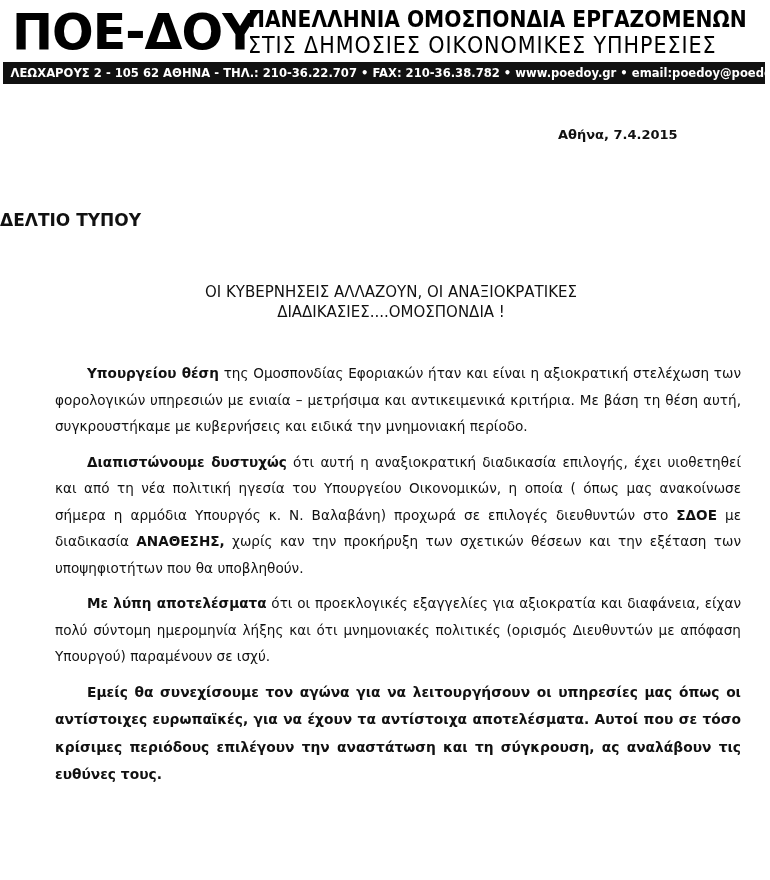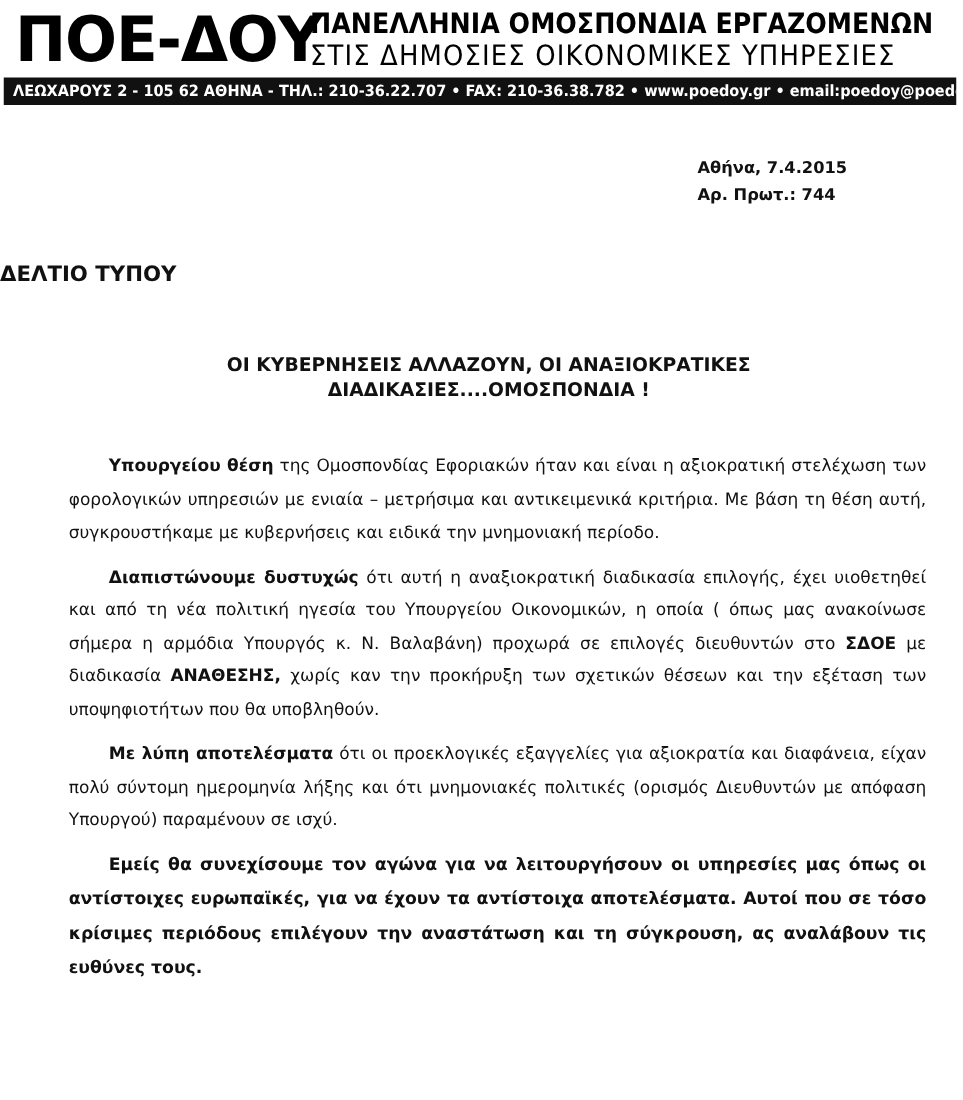--- a/index.html
+++ b/index.html
@@ -5,41 +5,40 @@
   html, body { margin: 0; padding: 0; background: #ffffff; }
   body { width: 770px; height: 880px; overflow: hidden; position: relative; font-family: "DejaVu Sans", sans-serif; color: #111; }
   .letterhead { position: absolute; left: 0; top: 0; width: 648px; height: 90px; }
   .logo { position: absolute; left: 12px; top: 2px; font-family: "DejaVu Sans", sans-serif; font-weight: bold; font-size: 50px; letter-spacing: -1px; line-height: 60px; color: #000; transform: scaleX(0.98); transform-origin: left; }
   .org1 { position: absolute; left: 248px; top: 6px; font-weight: bold; font-size: 22.5px; letter-spacing: 0px; line-height: 26px; color: #000; white-space: nowrap; transform: scaleX(0.9); transform-origin: left; }
   .org2 { position: absolute; left: 248px; top: 32px; font-size: 22.5px; line-height: 26px; color: #000; white-space: nowrap; transform: scaleX(0.92); transform-origin: left; letter-spacing: 1px; }
   .contact-bar { position: absolute; left: 3px; top: 62px; width: 762px; height: 22px; background: #111; color: #fff; font-weight: bold; font-size: 12.4px; line-height: 22px; white-space: nowrap; overflow: hidden; }
   .contact-bar span { display: inline-block; padding-left: 8px; transform: scaleX(0.935); transform-origin: left; }
   .meta { position: absolute; left: 558px; top: 124px; font-family: "DejaVu Sans", sans-serif; font-weight: bold; font-size: 13px; line-height: 22px; }
   .title { position: absolute; left: 0; width: 770px; top: 210px; font-weight: bold; font-size: 17px; }
-  .headline { position: absolute; left: 100px; width: 582px; top: 282px; text-align: center; font-weight: bold; font-size: 15px; line-height: 20px; }
+  .headline { position: absolute; left: 100px; width: 582px; top: 282px; text-align: center; font-weight: normal; font-size: 15px; line-height: 20px; }
   .body { position: absolute; left: 55px; width: 686px; top: 360px; font-family: "DejaVu Sans", sans-serif; font-size: 13.6px; line-height: 26.5px; }
   .body p { margin: 0 0 9px 0; text-align: justify; text-indent: 32px; }
   .body p.strong { font-weight: bold; font-size: 13.8px; line-height: 27.5px; }
   .body b { font-weight: bold; }
 </style>
 </head>
 <body>
 
 <div class="letterhead">
   <div class="logo">ΠΟΕ-ΔΟΥ</div>
   <div class="org1">ΠΑΝΕΛΛΗΝΙΑ ΟΜΟΣΠΟΝΔΙΑ ΕΡΓΑΖΟΜΕΝΩΝ</div>
   <div class="org2">ΣΤΙΣ ΔΗΜΟΣΙΕΣ ΟΙΚΟΝΟΜΙΚΕΣ ΥΠΗΡΕΣΙΕΣ</div>
   <div class="contact-bar">
     <span>ΛΕΩΧΑΡΟΥΣ 2 - 105 62 ΑΘΗΝΑ - ΤΗΛ.: 210-36.22.707 • FAX: 210-36.38.782 • www.poedoy.gr • email:poedoy@poedoy.gr</span>
   </div>
 </div>
 
 <div class="meta">
   <div>Αθήνα,  7.4.2015</div>
-  <div>Αρ. Πρωτ.: 744</div>
 </div>
 
 <div class="title">ΔΕΛΤΙΟ ΤΥΠΟΥ</div>
 
 <div class="headline">
   <div>ΟΙ ΚΥΒΕΡΝΗΣΕΙΣ ΑΛΛΑΖΟΥΝ, ΟΙ ΑΝΑΞΙΟΚΡΑΤΙΚΕΣ</div>
   <div>ΔΙΑΔΙΚΑΣΙΕΣ....ΟΜΟΣΠΟΝΔΙΑ !</div>
 </div>
 
 <div class="body">

